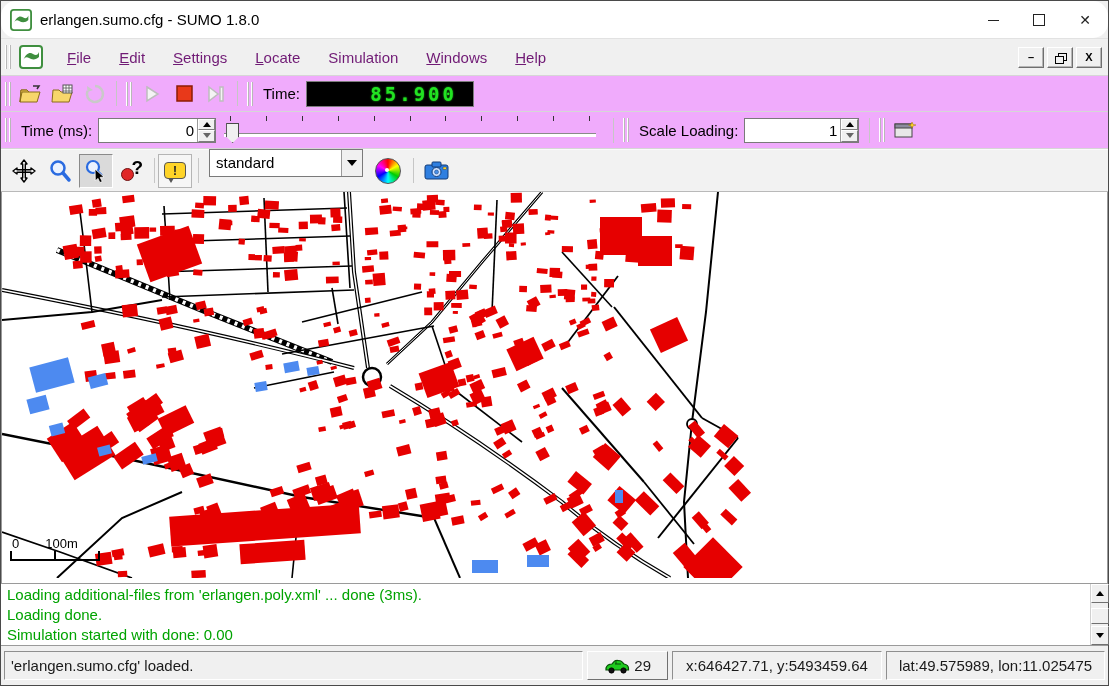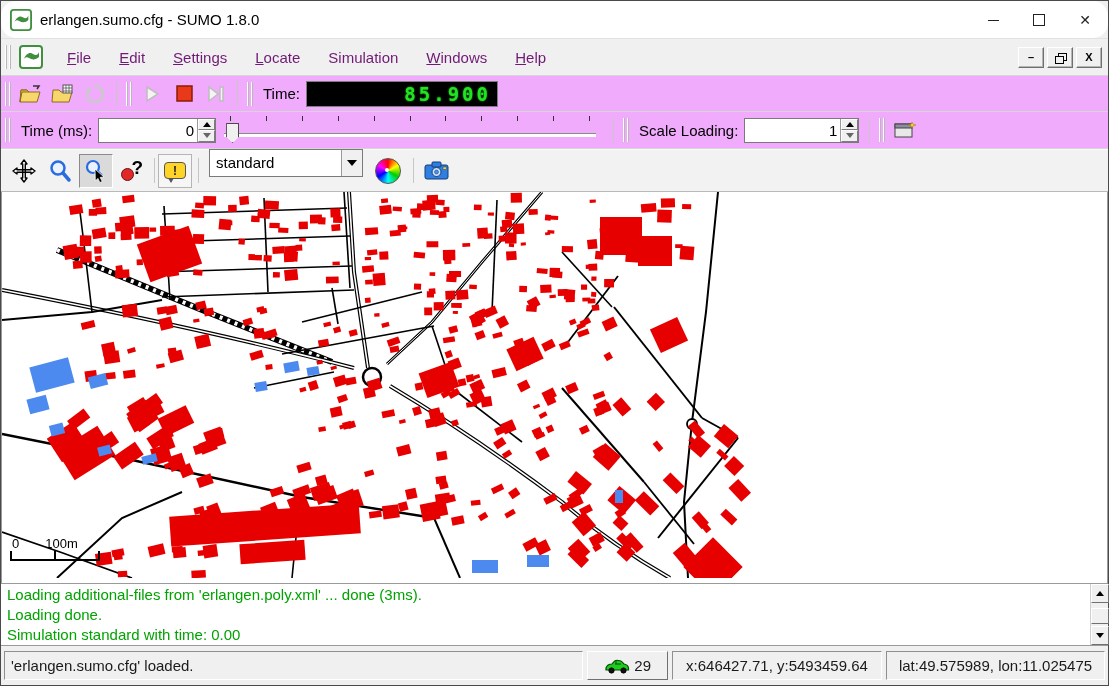--- a/index.html
+++ b/index.html
@@ -28,21 +28,21 @@
   .mdi-restore{position:relative;width:11px;height:9px;}
   .mdi-restore:before{content:"";position:absolute;left:3px;top:0;width:7px;height:6px;border:1px solid #000;}
   .mdi-restore:after{content:"";position:absolute;left:0;top:3px;width:7px;height:6px;border:1px solid #000;background:#f0f0f0;}
 
   
   .toolbar{height:35px;background:#f0abfc;border-bottom:1px solid #d6d6d6;display:flex;align-items:center;flex:0 0 auto;}
   .tb-sep{width:1px;height:25px;background:#c6c6c6;margin:0 5px;}
   .tb-btn{width:30px;height:28px;display:flex;align-items:center;justify-content:center;border:1px solid transparent;}
   .tb-btn.pressed{background:#dadada;border:1px solid;border-color:#8a8a8a #fff #fff #8a8a8a;}
   .tb-label{font-size:15px;color:#000;margin:0 6px;}
-  .lcd{width:192px;height:26px;background:#000;border:1px solid #7d7d7d;display:flex;align-items:center;justify-content:flex-end;padding-right:6px;box-sizing:border-box;}
+  .lcd{width:168px;height:26px;background:#000;border:1px solid #7d7d7d;display:flex;align-items:center;justify-content:flex-end;padding-right:16px;box-sizing:border-box;}
   .lcd span{font-family:"DejaVu Sans Mono",monospace;font-weight:bold;font-size:19px;letter-spacing:3px;color:#22e322;text-shadow:0 0 2px #1bbf1b;}
 
   .spin{display:flex;height:25px;border:1px solid #7a7a7a;background:#fff;box-sizing:border-box;}
   .spin-value{text-align:right;font-size:15px;padding:3px 3px 0 3px;color:#000;}
   .spin-btns{width:17px;display:flex;flex-direction:column;border-left:1px solid #9a9a9a;}
   .spin-btn{flex:1;background:#f0f0f0;display:flex;align-items:center;justify-content:center;border:1px solid;border-color:#fff #7d7d7d #7d7d7d #fff;}
   .tri-up{width:0;height:0;border-left:4px solid transparent;border-right:4px solid transparent;border-bottom:5px solid #000;}
   .tri-dn{width:0;height:0;border-left:4px solid transparent;border-right:4px solid transparent;border-top:5px solid #666;}
 
   .slider{position:relative;height:100%;flex:1;margin:0 12px 0 8px;}
@@ -770,21 +770,21 @@
       <div class="bracket">
           <i></i>
         </div>
     </div>
   </div>
 
   <div class="log">
     <div class="log-lines" id="log-lines">
         <div class="log-line" style="color: rgb(0, 163, 0);">Loading additional-files from 'erlangen.poly.xml' ... done (3ms).</div>
         <div class="log-line" style="color: rgb(0, 163, 0);">Loading done.</div>
-        <div class="log-line" style="color: rgb(0, 163, 0);">Simulation standard with time: 0.00</div>
+        <div class="log-line" style="color: rgb(0, 163, 0);">Simulation started with done: 0.00</div>
       </div>
     <div class="vscroll">
       <div class="vs-btn vs-up">
           <i class="vs-tri-up"></i>
         </div>
       <div class="vs-thumb"></div>
       <div class="vs-btn vs-dn">
           <i class="vs-tri-dn"></i>
         </div>
     </div>

